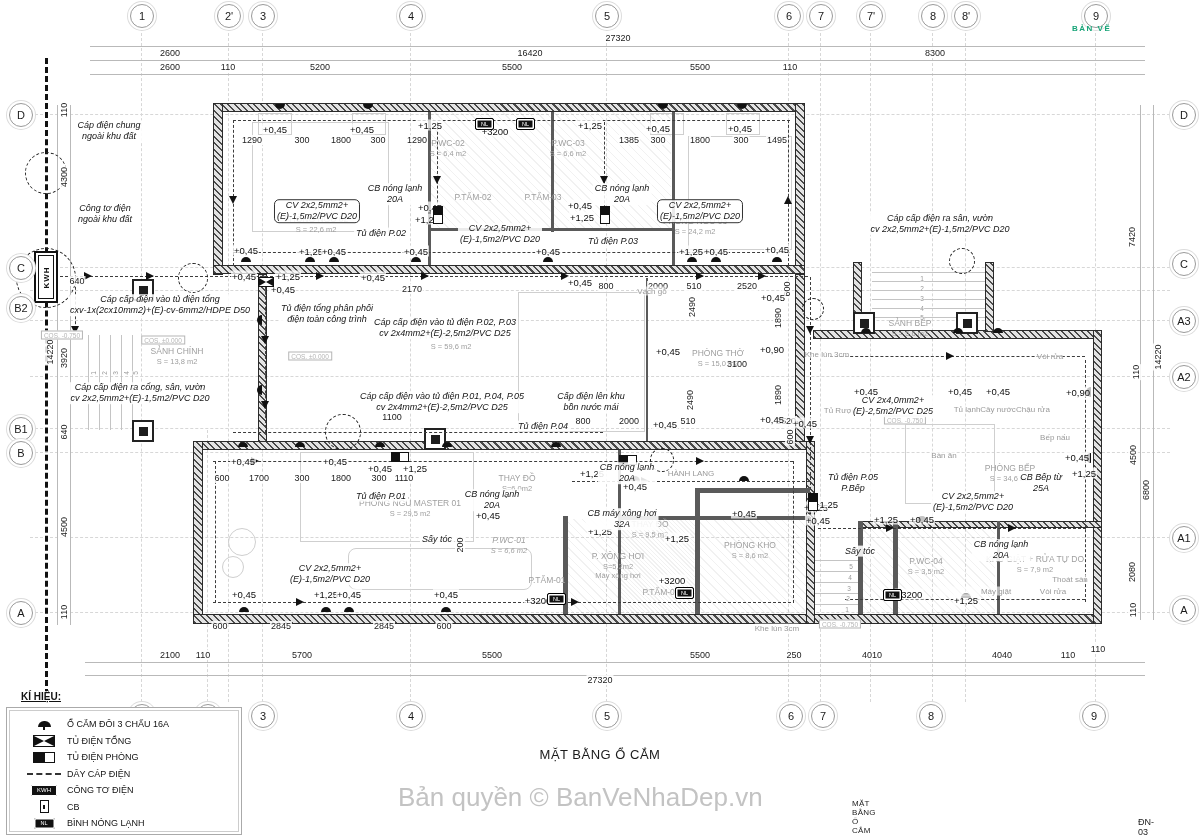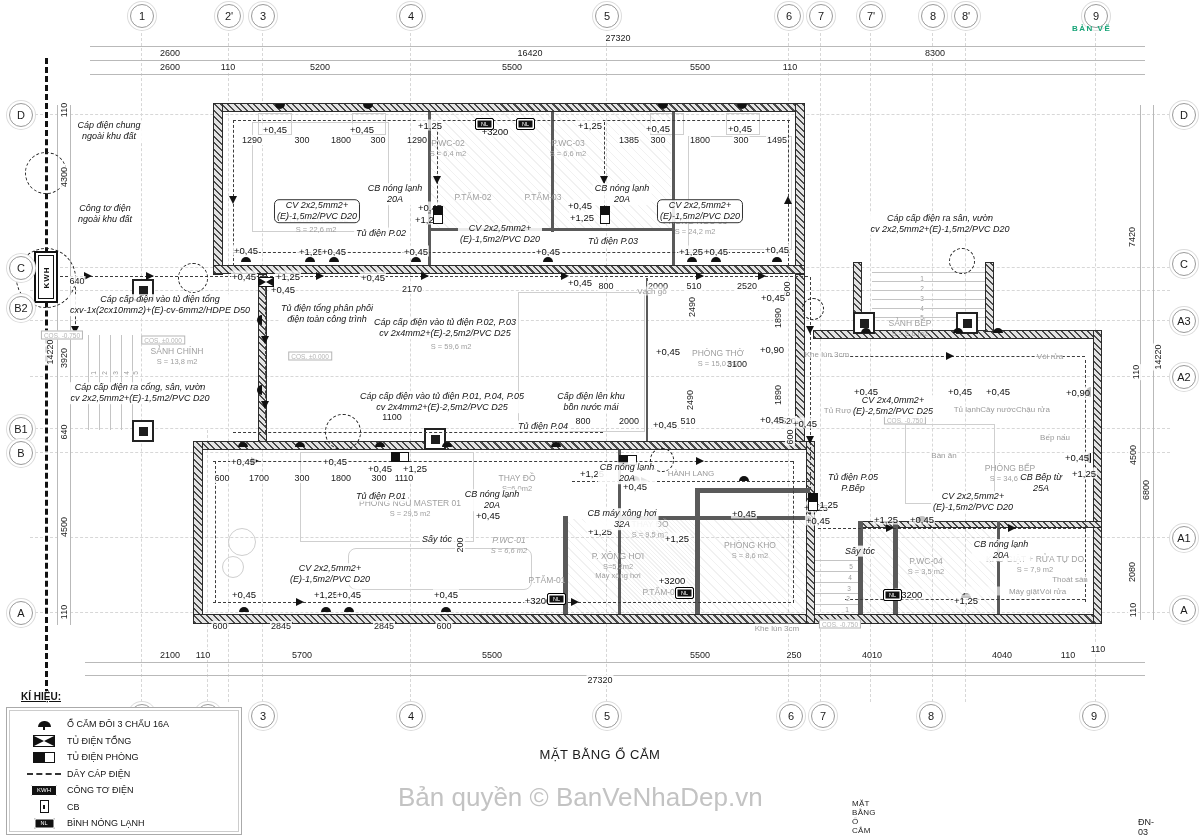--- a/index.html
+++ b/index.html
@@ -380,21 +380,21 @@
       <div class="lab" style="left: 652px; top: 291px;">Vách gỗ</div>
       <div class="lab" style="left: 827px; top: 354px;">Khe lún 3cm</div>
       <div class="lab" style="left: 777px; top: 628px;">Khe lún 3cm</div>
       <div class="lab" style="left: 840px; top: 410px;">Tủ Rượu</div>
       <div class="lab" style="left: 967px; top: 409px;">Tủ lạnh</div>
       <div class="lab" style="left: 998px; top: 409px;">Cây nước</div>
       <div class="lab" style="left: 1033px; top: 409px;">Chậu rửa</div>
       <div class="lab" style="left: 1050px; top: 356px;">Vòi rửa</div>
       <div class="lab" style="left: 1055px; top: 437px;">Bếp nấu</div>
       <div class="lab" style="left: 944px; top: 455px;">Bàn ăn</div>
-      <div class="lab" style="left: 1002px; top: 591px; padding-left: 44px;">Máy giặt</div>
+      <div class="lab" style="left: 974px; top: 591px; padding-left: 44px;">Máy giặt</div>
       <div class="lab" style="left: 1053px; top: 591px;">Vòi rửa</div>
       <div class="lab" style="left: 1070px; top: 579px;">Thoát sàn</div>
       <div class="lab" style="left: 691px; top: 473px;">HÀNH LANG</div>
       <div class="lab" style="left: 922px; top: 278px; font-size: 6.5px;">1</div>
       <div class="lab" style="left: 922px; top: 288px; font-size: 6.5px;">2</div>
       <div class="lab" style="left: 922px; top: 298px; font-size: 6.5px;">3</div>
       <div class="lab" style="left: 922px; top: 308px; font-size: 6.5px;">4</div>
       <div class="lab" style="left: 922px; top: 317px; font-size: 6.5px;">5</div>
       <div class="lab" style="left: 851px; top: 566px; font-size: 6.5px;">5</div>
       <div class="lab" style="left: 850px; top: 577px; font-size: 6.5px;">4</div>

